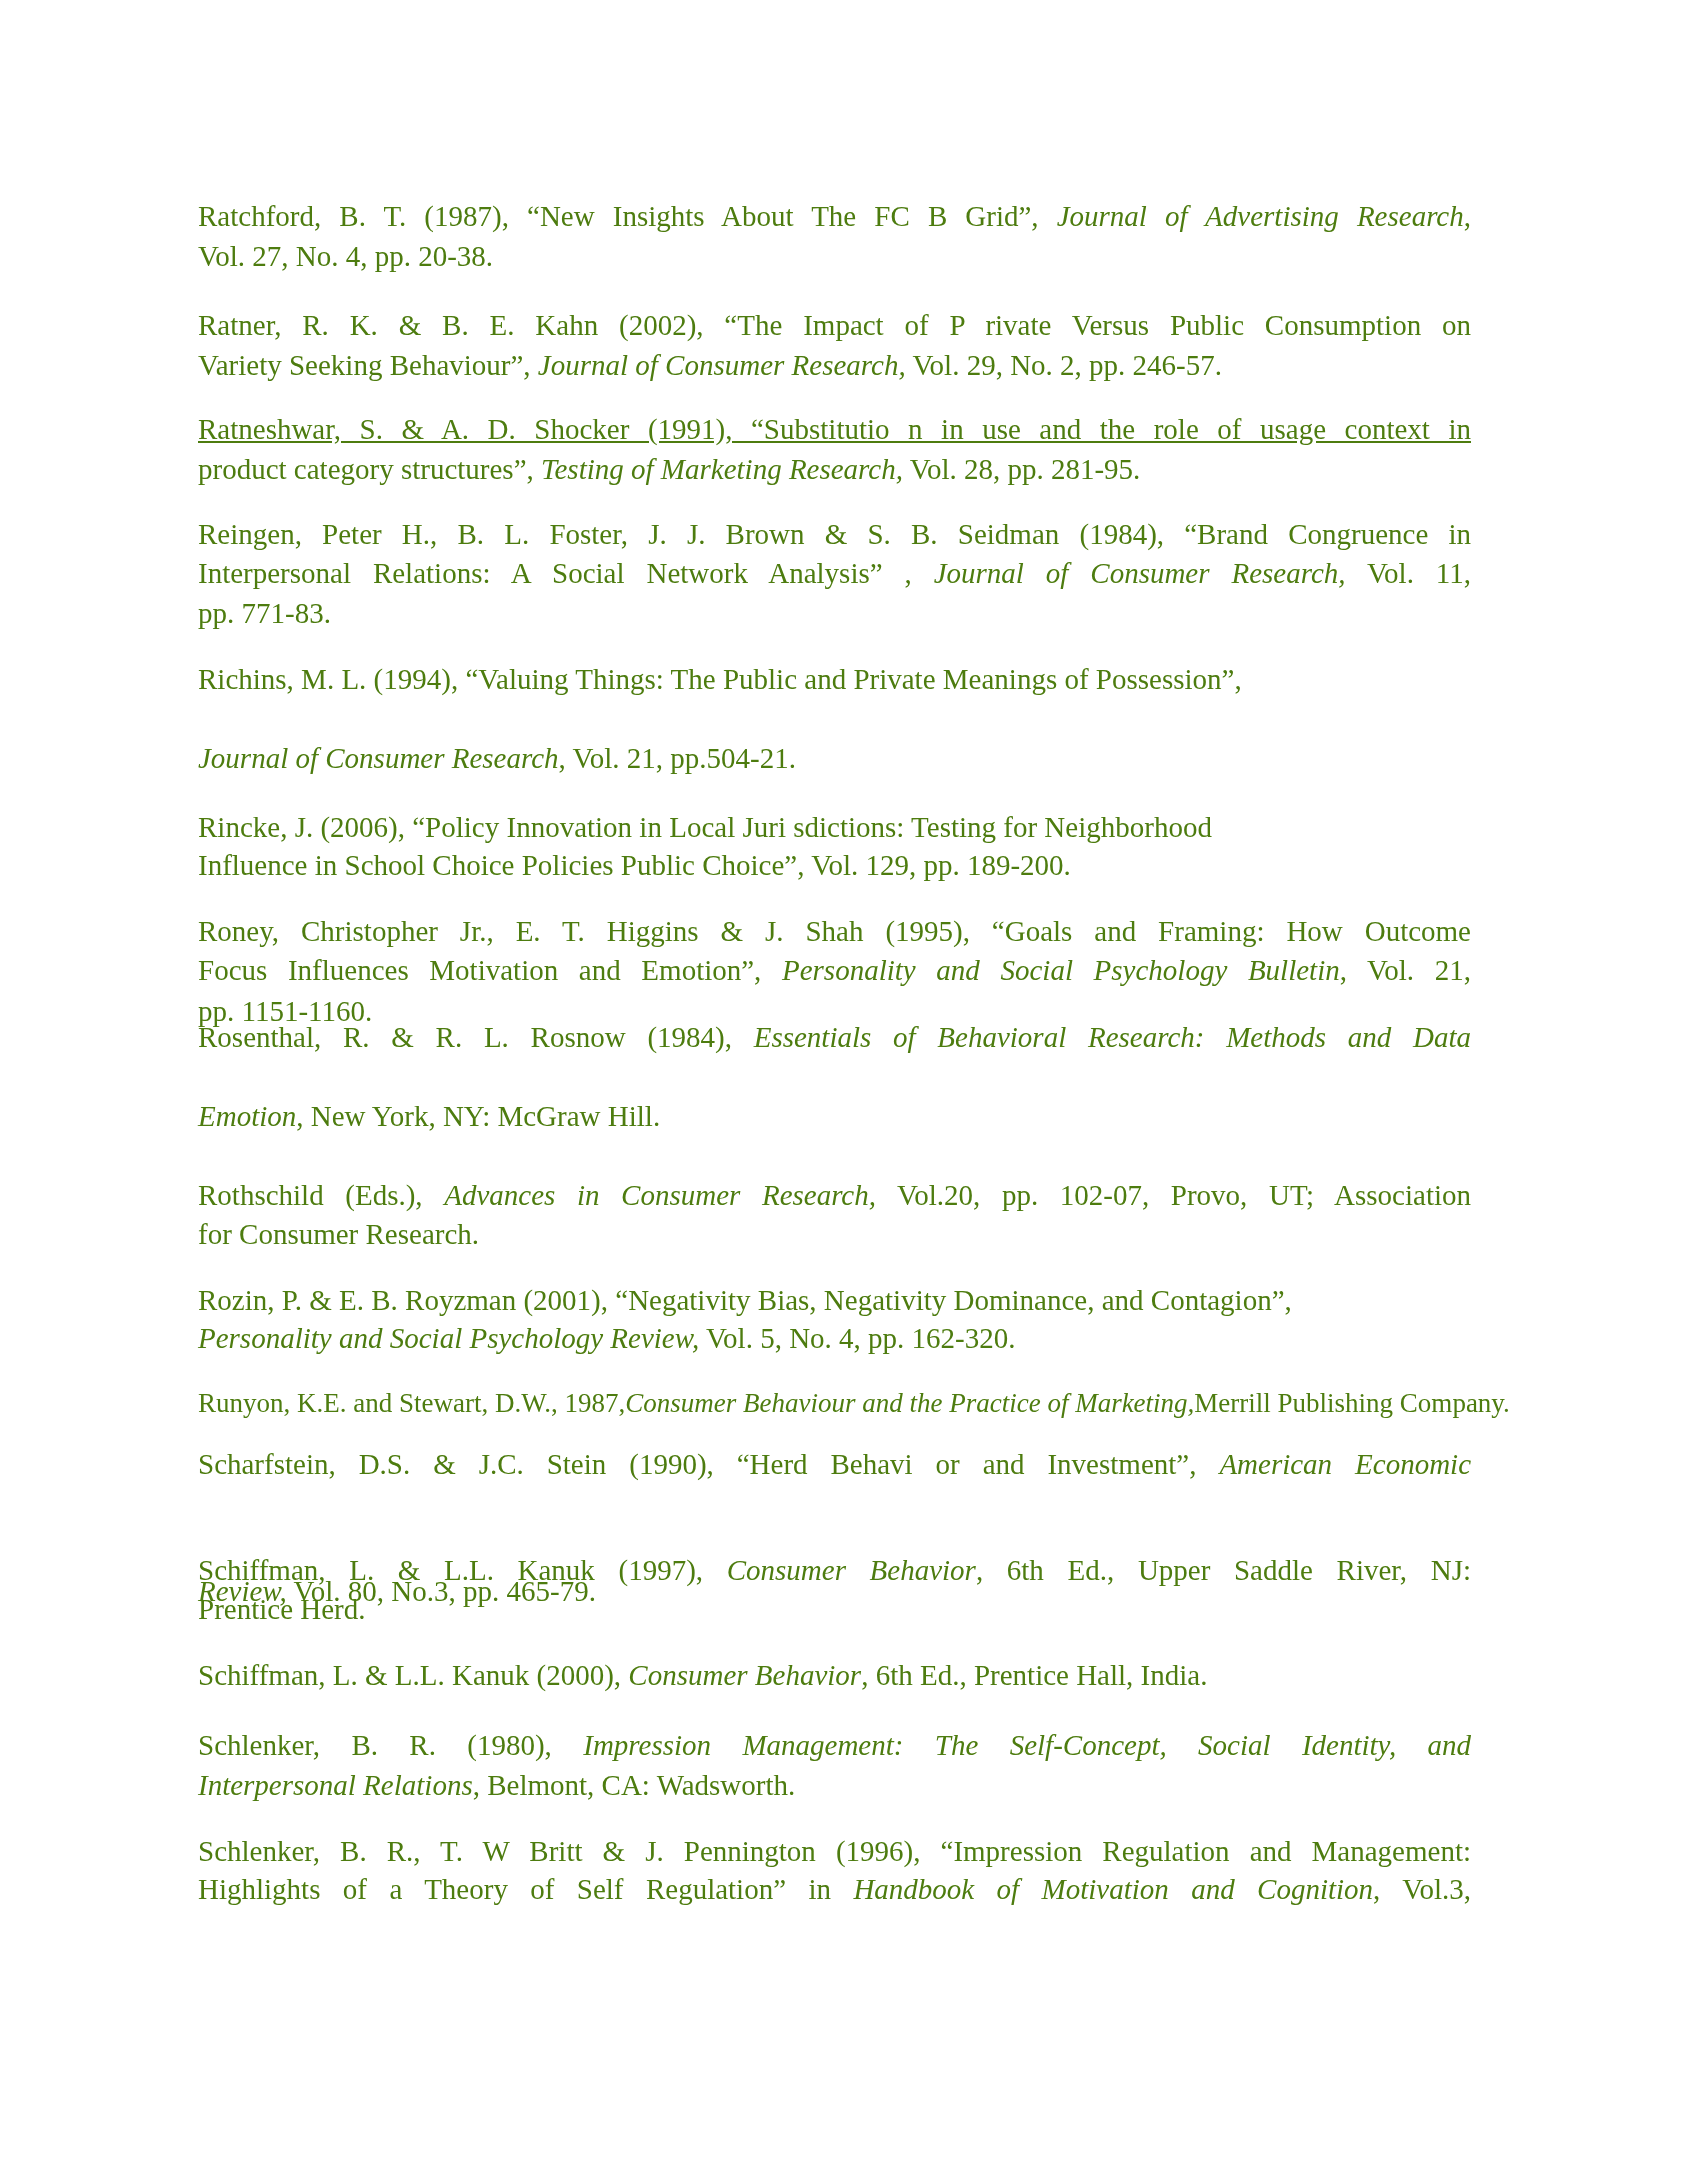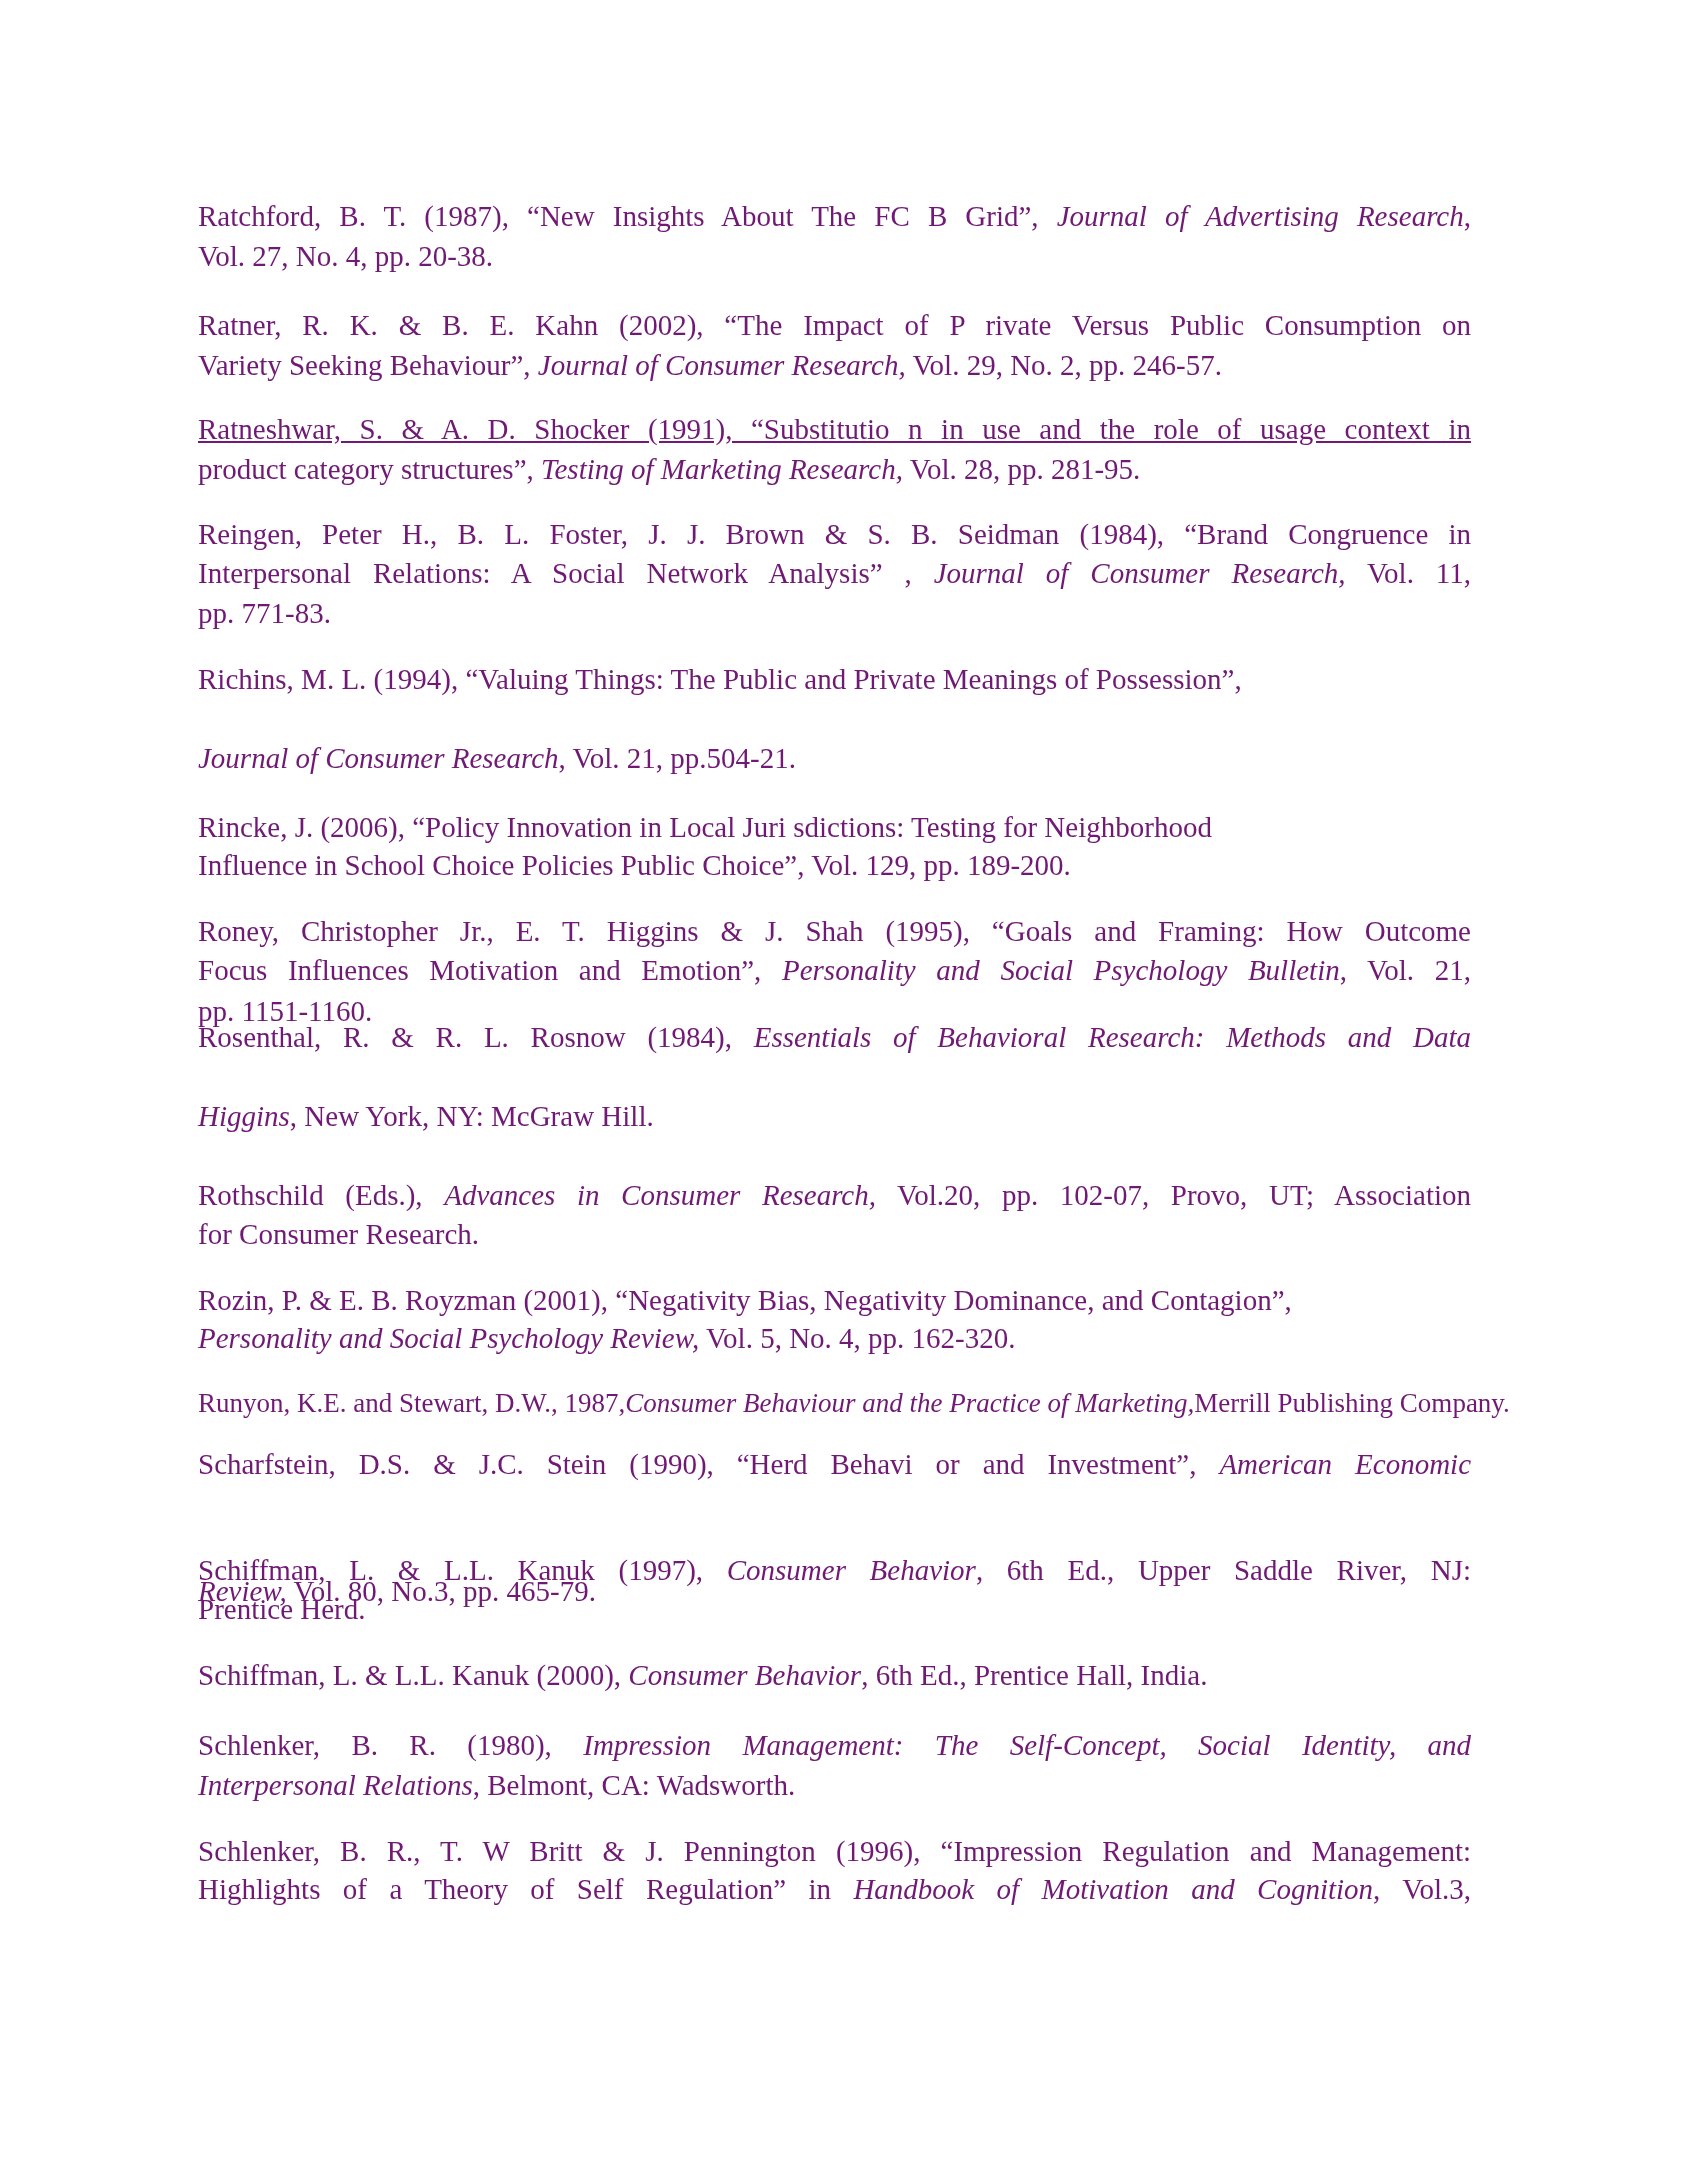--- a/index.html
+++ b/index.html
@@ -1,21 +1,21 @@
 <!DOCTYPE html>
 <html><head>
 <meta charset="utf-8">
 <style>
   html, body { margin: 0; padding: 0; background: #ffffff; }
   body { width: 1683px; height: 2178px; position: relative; overflow: hidden; }
   .page { position: absolute; left: 0; top: 0; width: 1683px; height: 2178px; background: #fff; }
   .line {
     position: absolute; left: 198px; width: 1273px;
     font-family: "Liberation Serif", serif; font-size: 29px; line-height: 40px;
-    color: #701a75; white-space: nowrap;
+    color: #4d7c0f; white-space: nowrap;
     transform-origin: left center;
   }
   .line.justify { text-align: justify; text-align-last: justify; white-space: normal; height: 40px; overflow: hidden; }
   .line.small { font-size: 27px; }
   i { font-style: italic; }
 </style>
 </head>
 <body>
 
 <div class="page" id="page">
@@ -44,21 +44,21 @@
       <div class="line" style="top: 807px;"><span>Rincke, J. (2006), “Policy Innovation in Local Juri sdictions: Testing for Neighborhood</span></div>
       <div class="line" style="top: 845px;"><span>Influence in School Choice Policies Public Choice”, Vol. 129, pp. 189-200.</span></div>
     </div>
     <div>
       <div class="line justify" style="top: 911px;"><span>Roney, Christopher Jr., E. T. Higgins &amp; J. Shah (1995), “Goals and Framing: How Outcome</span></div>
       <div class="line justify" style="top: 950px;"><span>Focus Influences Motivation and Emotion”, </span><i>Personality and Social Psychology Bulletin</i><span>, Vol. 21,</span></div>
       <div class="line" style="top: 991px;"><span>pp. 1151-1160.</span></div>
     </div>
     <div>
       <div class="line justify" style="top: 1017px;"><span>Rosenthal, R. &amp; R. L. Rosnow (1984), </span><i>Essentials of Behavioral Research: Methods and Data</i></div>
-      <div class="line" style="top: 1096px;"><i>Higgins</i><span>, New York, NY: McGraw Hill.</span></div>
+      <div class="line" style="top: 1096px;"><i>Emotion</i><span>, New York, NY: McGraw Hill.</span></div>
     </div>
     <div>
       <div class="line justify" style="top: 1175px;"><span>Rothschild (Eds.), </span><i>Advances in Consumer Research,</i><span> Vol.20, pp. 102-07, Provo, UT; Association</span></div>
       <div class="line" style="top: 1214px;"><span>for Consumer Research.</span></div>
     </div>
     <div>
       <div class="line" style="top: 1280px;"><span>Rozin, P. &amp; E. B. Royzman (2001), “Negativity Bias, Negativity Dominance, and Contagion”,</span></div>
       <div class="line" style="top: 1318px;"><i>Personality and Social Psychology Review,</i><span> Vol. 5, No. 4, pp. 162-320.</span></div>
     </div>
     <div>

